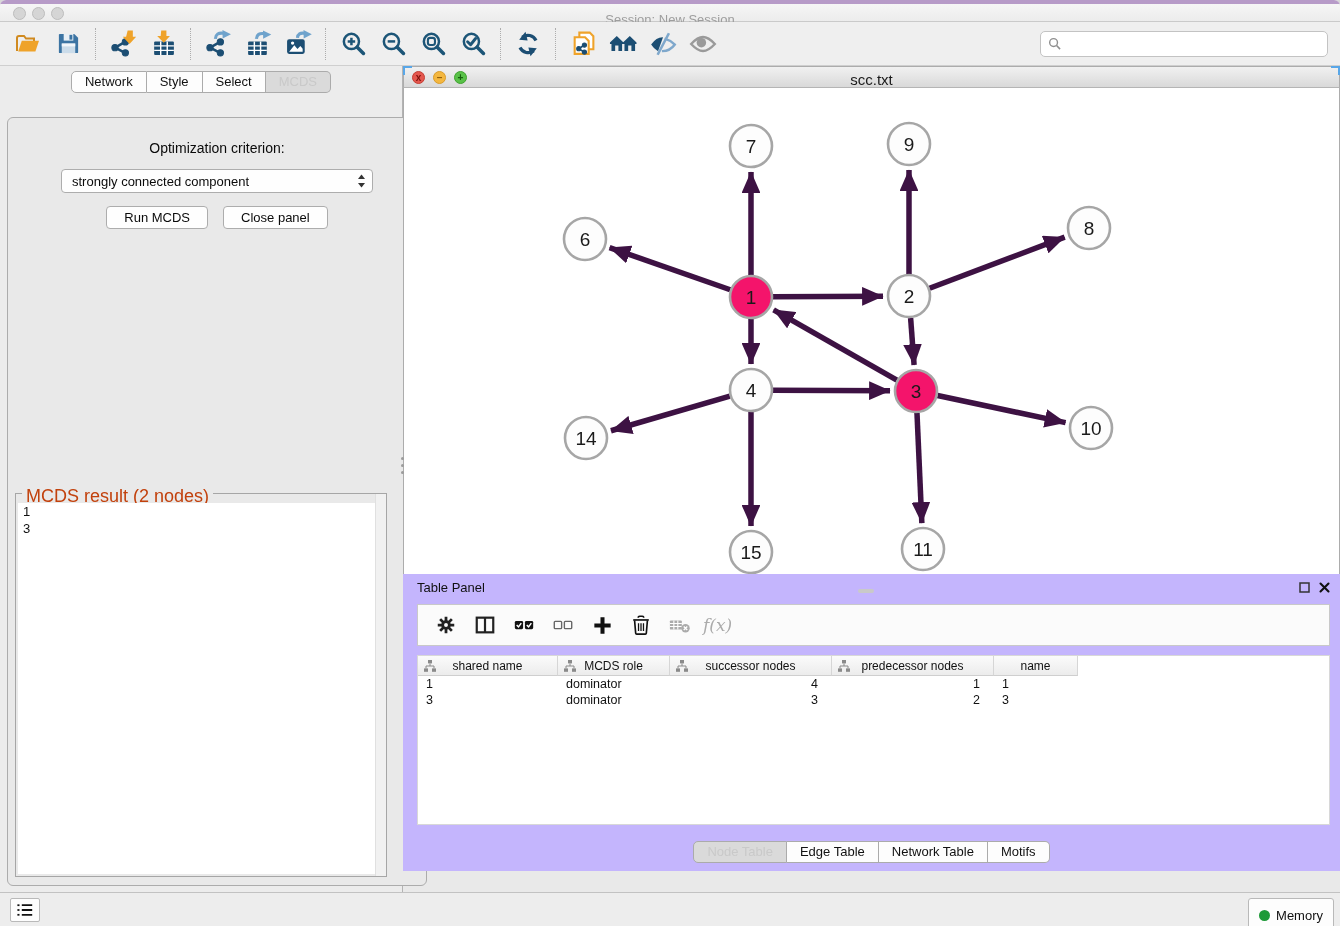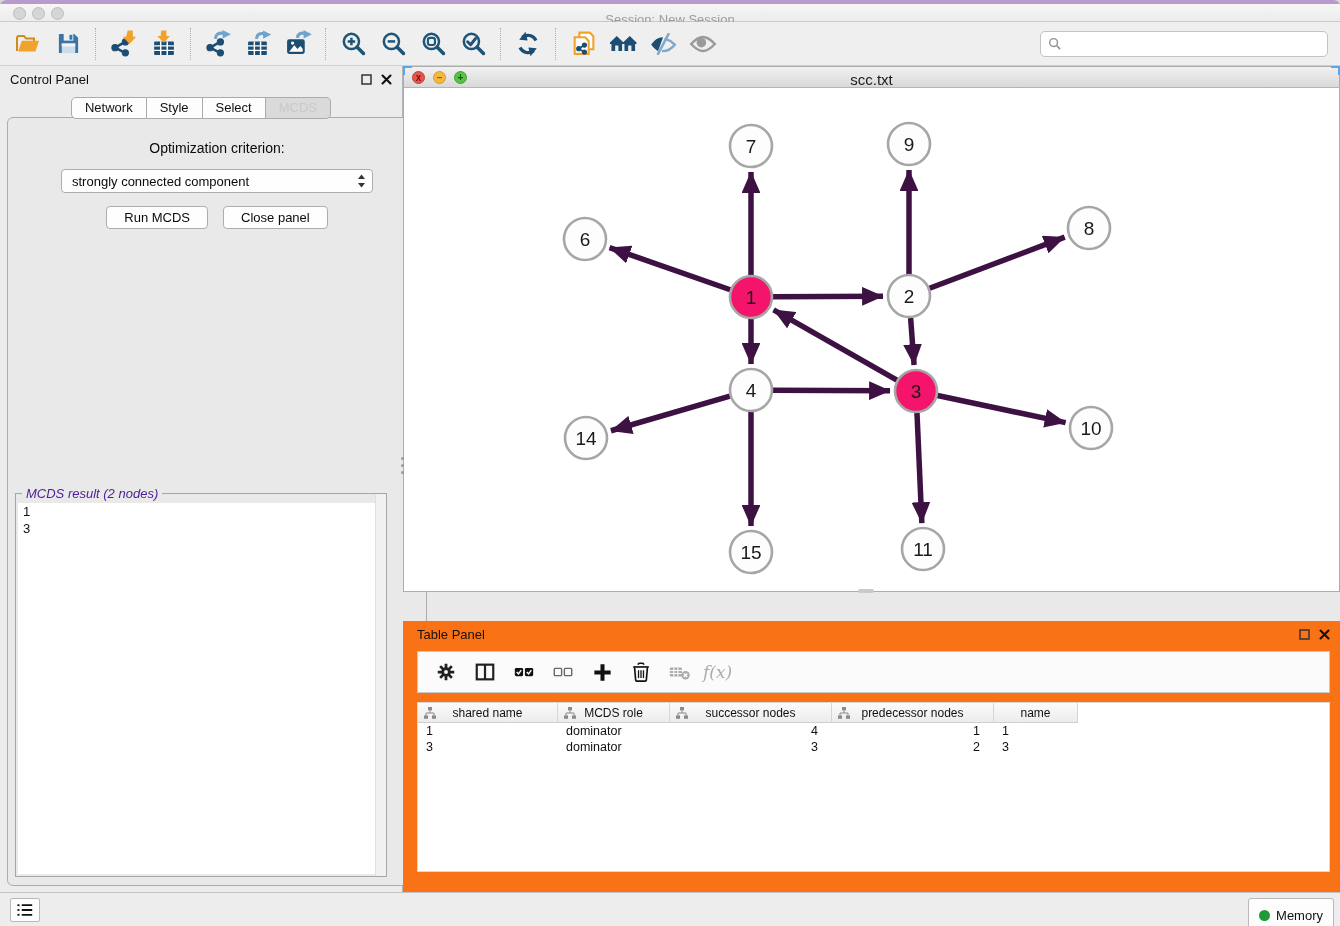--- a/index.html
+++ b/index.html
@@ -44,21 +44,21 @@
     border:1px solid #ACACAC; border-radius:6px; }
   .opt-label { margin-top:22px; text-align:center; font-size:14px; color:#0A0A0A; }
   .combo { margin:13px auto 0 auto; width:312px; height:24px; background:#FEFEFE; border:1px solid #ADADAD; border-radius:4px;
     display:flex; align-items:center; padding:0 6px 0 10px; font-size:13px; color:#0A0A0A; }
   .combo span { flex:1; }
   .btn-row { margin-top:13px; display:flex; justify-content:center; gap:15px; }
   .pushbtn { height:23px; padding:8px 17px; background:#FEFEFE; border:1px solid #ADADAD; border-radius:4px;
     font-size:13px; color:#0A0A0A; display:flex; align-items:center; }
 
   .result-field { position:absolute; left:7px; top:375px; width:372px; height:384px; border:1px solid #A6A6A6; background:#E9E9E9; }
-  .result-legend { position:absolute; left:6px; top:-8px; background:#E9E9E9; padding:0 4px; font-size:13px; color:#4c1d95;font-style:italic; }
+  .result-legend { position:absolute; left:6px; top:-8px; background:#E9E9E9; padding:0 4px; font-size:18px; color:#c2410c; }
   .result-box { position:absolute; left:2px; top:9px; right:2px; bottom:2px; background:#fff; overflow:hidden; }
   .result-scroll { position:absolute; right:0; top:0; bottom:0; width:11px; background:#F1F1F1; border-left:1px solid #E0E0E0; }
   .result-line { font-size:13px; color:#111; padding:1px 0 1px 5px; line-height:15px; }
 
   
   .net-window { position:absolute; left:403px; top:66px; width:937px; height:526px; }
   .nw-titlebar { position:absolute; left:0; top:0; width:100%; height:22px; background:linear-gradient(#F1F1F1,#D9D9D9);
     border:1px solid #ACACAC; border-bottom:1px solid #B5B5B5; }
   .nw-title { position:absolute; width:100%; text-align:center; top:4px; font-size:15px; color:#1A1A1A; }
   .light { position:absolute; top:4px; width:13px; height:13px; border-radius:50%; font-size:10px; font-weight:bold;
@@ -71,21 +71,21 @@
   .corner { position:absolute; width:9px; height:9px; z-index:3; }
   .c-tl { left:0; top:0; border-left:2px solid #59A7E8; border-top:2px solid #59A7E8; }
   .c-tr { right:0; top:0; border-right:2px solid #59A7E8; border-top:2px solid #59A7E8; }
 
   
   .v-handle { position:absolute; left:399px; top:453px; width:6px; height:34px; z-index:4; }
   .v-handle i { display:block; width:3px; height:3px; border-radius:50%; background:#9C9C9C; margin:4px auto 0; }
   .h-handle { position:absolute; left:858px; top:589px; width:16px; height:4px; background:#C9C9C9; border-radius:2px; z-index:4; }
 
   
-  .table-panel { position:absolute; left:403px; top:621px; width:937px; height:297px; background:#f97316; }
+  .table-panel { position:absolute; left:403px; top:574px; width:937px; height:297px; background:#c4b5fd; }
   .tp-toolbar { position:absolute; left:14px; right:10px; top:30px; height:42px; background:#FBFBFB;
     border:1px solid #C9C9C9; display:flex; align-items:center; padding-left:10px; gap:3px; }
   .tpi { width:36px; height:34px; display:flex; align-items:center; justify-content:center; }
   .tp-table { position:absolute; left:14px; right:10px; top:81px; height:170px; background:#fff; border:1px solid #D8D8D8; }
   .thead { display:flex; height:20px; }
   .th { position:relative; display:flex; align-items:center; justify-content:center; gap:4px;
     background:linear-gradient(#FBFBFB,#ECECEC); border-right:1px solid #D6D6D6; border-bottom:1px solid #CFCFCF;
     font-size:12px; color:#111;text-align:center; }
   .th svg { position:absolute; left:6px; }
   .tr { display:flex; height:16px; }
@@ -274,35 +274,20 @@
     <div class="searchbox">
       <svg width="13" height="13" viewBox="0 0 14 14">
         <circle cx="6" cy="6" r="4.2" fill="none" stroke="#8F8F8F" stroke-width="1.5"></circle>
         <path d="M9.2 9.2 L13 13" stroke="#8F8F8F" stroke-width="1.7"></path>
       </svg>
       <input type="text" placeholder="" style="">
     </div>
   </div>
 
   <div class="control-panel">
-    <div class="panel-head">
-      <div class="panel-title">Control Panel</div>
-      <div class="panel-btns">
-        <div class="pbtn">
-          <svg width="11" height="11" viewBox="0 0 11 11">
-              <rect x="1" y="1" width="9" height="9" fill="none" stroke="#333" stroke-width="1.5"></rect>
-            </svg>
-        </div>
-        <div class="pbtn">
-          <svg width="11" height="11" viewBox="0 0 11 11">
-              <path d="M1.5 1.5 L9.5 9.5 M9.5 1.5 L1.5 9.5" stroke="#111" stroke-width="2.1" stroke-linecap="round"></path>
-            </svg>
-        </div>
-      </div>
-    </div>
     <div class="cp-tabs">
         <div class="tab">Network</div>
         <div class="tab">Style</div>
         <div class="tab">Select</div>
         <div class="tab active">MCDS</div>
       </div>
     <div class="cp-content">
       <div class="opt-label">Optimization criterion:</div>
       <div class="combo">
         <span>strongly connected component</span>
@@ -551,20 +536,26 @@
           </div>
           <div class="tr">
             <div class="td col0">3</div>
             <div class="td col1">dominator</div>
             <div class="td col2 num">3</div>
             <div class="td col3 num">2</div>
             <div class="td col4">3</div>
           </div>
         </div>
     </div>
+    <div class="tp-tabs">
+        <div class="tab active">Node Table</div>
+        <div class="tab">Edge Table</div>
+        <div class="tab">Network Table</div>
+        <div class="tab">Motifs</div>
+      </div>
   </div>
 
   <div class="statusbar">
     <div class="list-btn">
       <svg width="18" height="16" viewBox="0 0 22 20">
         <g stroke="#111" stroke-width="2.2">
             <path d="M7 4 H20 M7 10 H20 M7 16 H20"></path>
           </g>
         <g fill="#111">
             <rect x="1.5" y="2.9" width="2.6" height="2.2"></rect>

